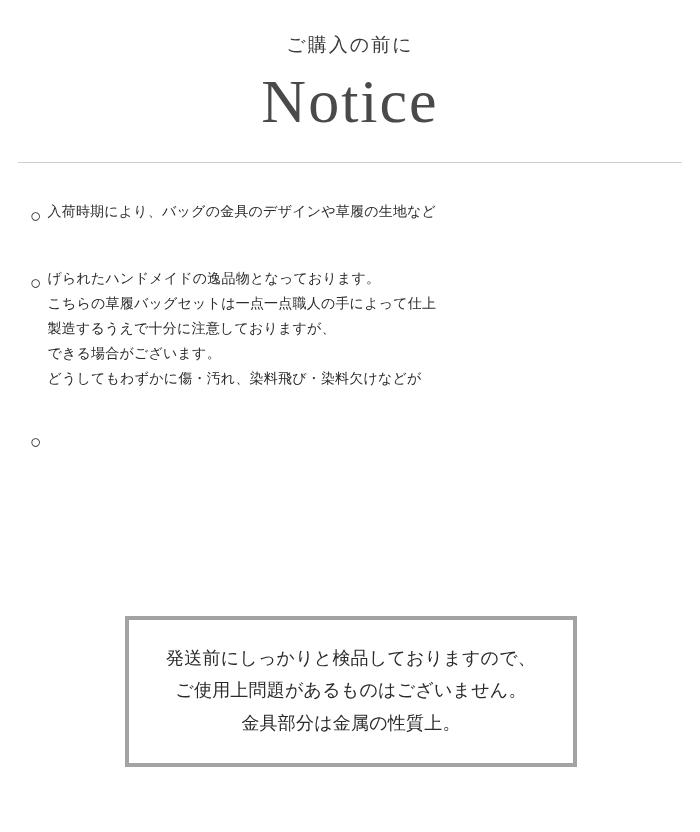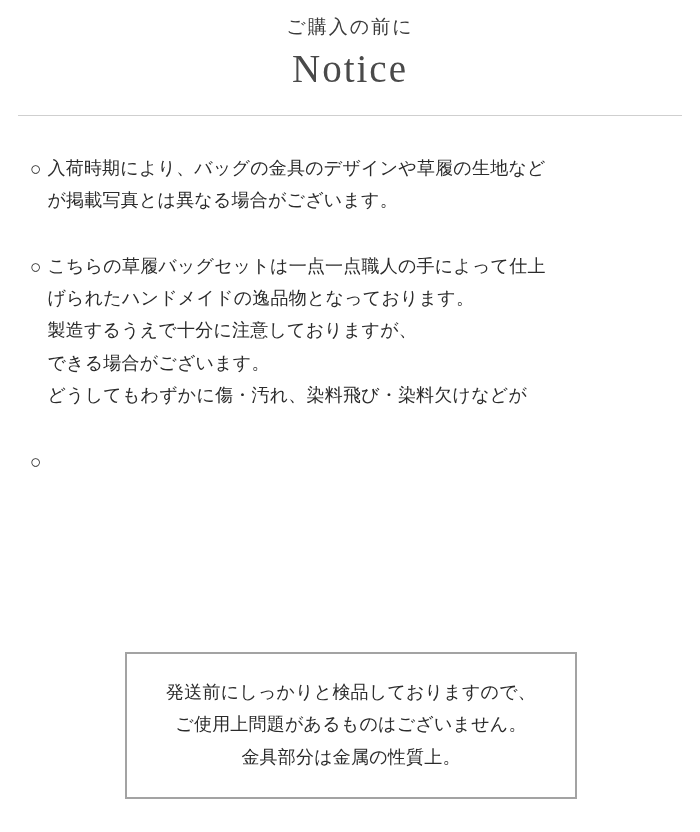--- a/index.html
+++ b/index.html
@@ -16,33 +16,33 @@
   }
   .page {
     width: 700px;
     height: 832px;
     box-sizing: border-box;
     position: relative;
   }
 
   
   .header {
-    padding-top: 14px;
+    padding-top: 32px;
     text-align: center;
   }
   .header-sub {
     font-family: "Liberation Serif", serif;
     font-size: 19px;
     letter-spacing: 2px;
     color: #3a3a3a;
     line-height: 1.4;
   }
   .header-title {
     font-family: "Liberation Serif", serif;
-    font-size: 39px;
+    font-size: 62px;
     letter-spacing: 2px;
     color: #4a4a4a;
     line-height: 1.25;
     margin-top: 4px;
     font-weight: 400;
   }
   .header-rule {
     margin: 22px 18px 0 18px;
     border-top: 1px solid #cfcfcf;
   }
@@ -58,37 +58,37 @@
   }
   .note-marker {
     font-size: 19px;
     line-height: 1.75;
     color: #2b2b2b;
     flex: 0 0 auto;
     margin-right: 6px;
   }
   .note-body {
     flex: 1 1 auto;
-    font-size: 18px;
+    font-size: 14px;
     line-height: 1.78;
     color: #2b2b2b;
     letter-spacing: 0.2px;
   }
   .note-line {
     white-space: pre-wrap;
   }
 
   
   .framed {
     position: absolute;
     left: 125px;
-    top: 652px;
+    top: 616px;
     width: 452px;
     box-sizing: border-box;
-    border: 2px solid #a3a3a3;
+    border: 4px solid #a3a3a3;
     padding: 22px 10px 24px 10px;
     text-align: center;
   }
   .framed-line {
     font-size: 18px;
     line-height: 1.8;
     color: #2b2b2b;
     letter-spacing: 0.2px;
   }
 </style>
@@ -102,29 +102,28 @@
     <div class="header-title">Notice</div>
     <div class="header-rule"></div>
   </div>
 
   <div class="notes">
 
     <div class="note">
       <div class="note-marker">○</div>
       <div class="note-body">
         <div class="note-line">入荷時期により、バッグの金具のデザインや草履の生地など</div>
-        <div class="note-line">が掲載写真とは異なる場合がございます。</div>
       </div>
     </div>
 
     <div class="note">
       <div class="note-marker">○</div>
       <div class="note-body">
+        <div class="note-line">げられたハンドメイドの逸品物となっております。</div>
         <div class="note-line">こちらの草履バッグセットは一点一点職人の手によって仕上</div>
-        <div class="note-line">げられたハンドメイドの逸品物となっております。</div>
         <div class="note-line">製造するうえで十分に注意しておりますが、</div>
         <div class="note-line">できる場合がございます。</div>
         <div class="note-line">どうしてもわずかに傷・汚れ、染料飛び・染料欠けなどが</div>
       </div>
     </div>
 
     <div class="note">
       <div class="note-marker">○</div>
       <div class="note-body">
       </div>

